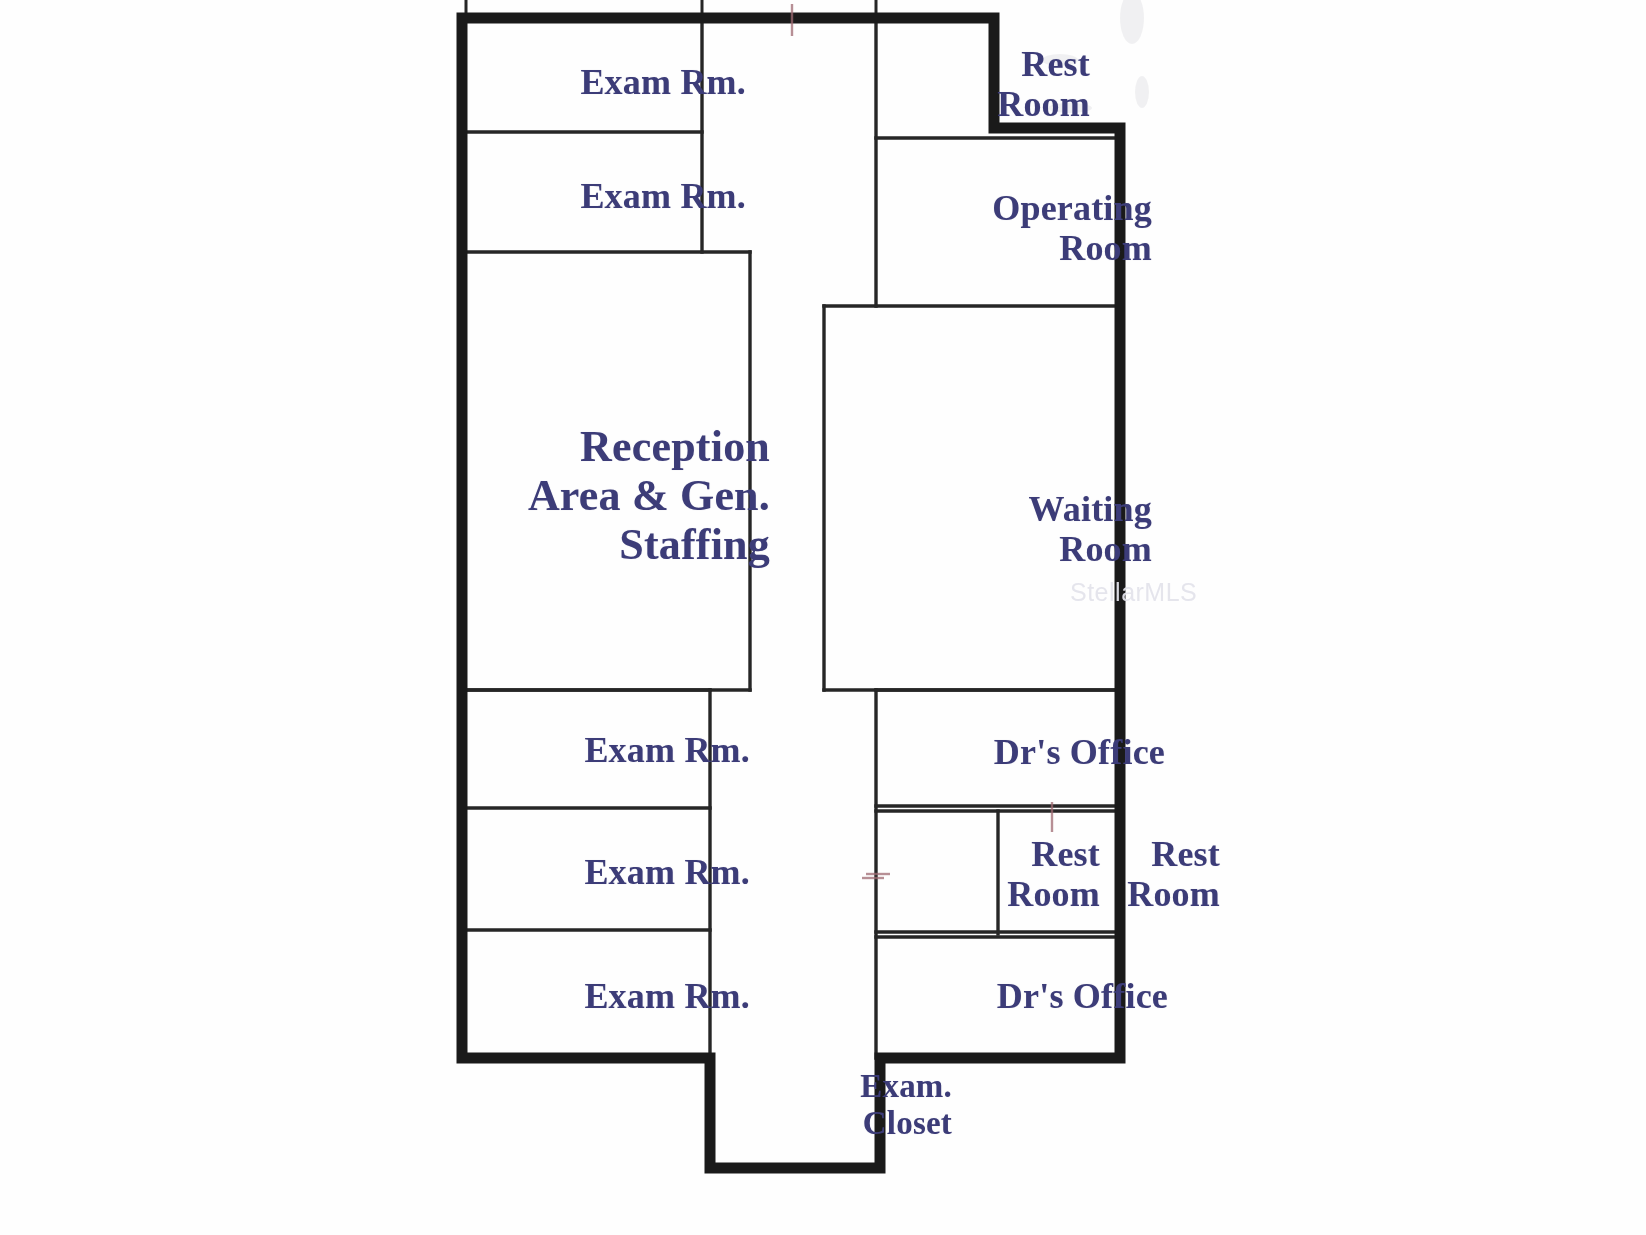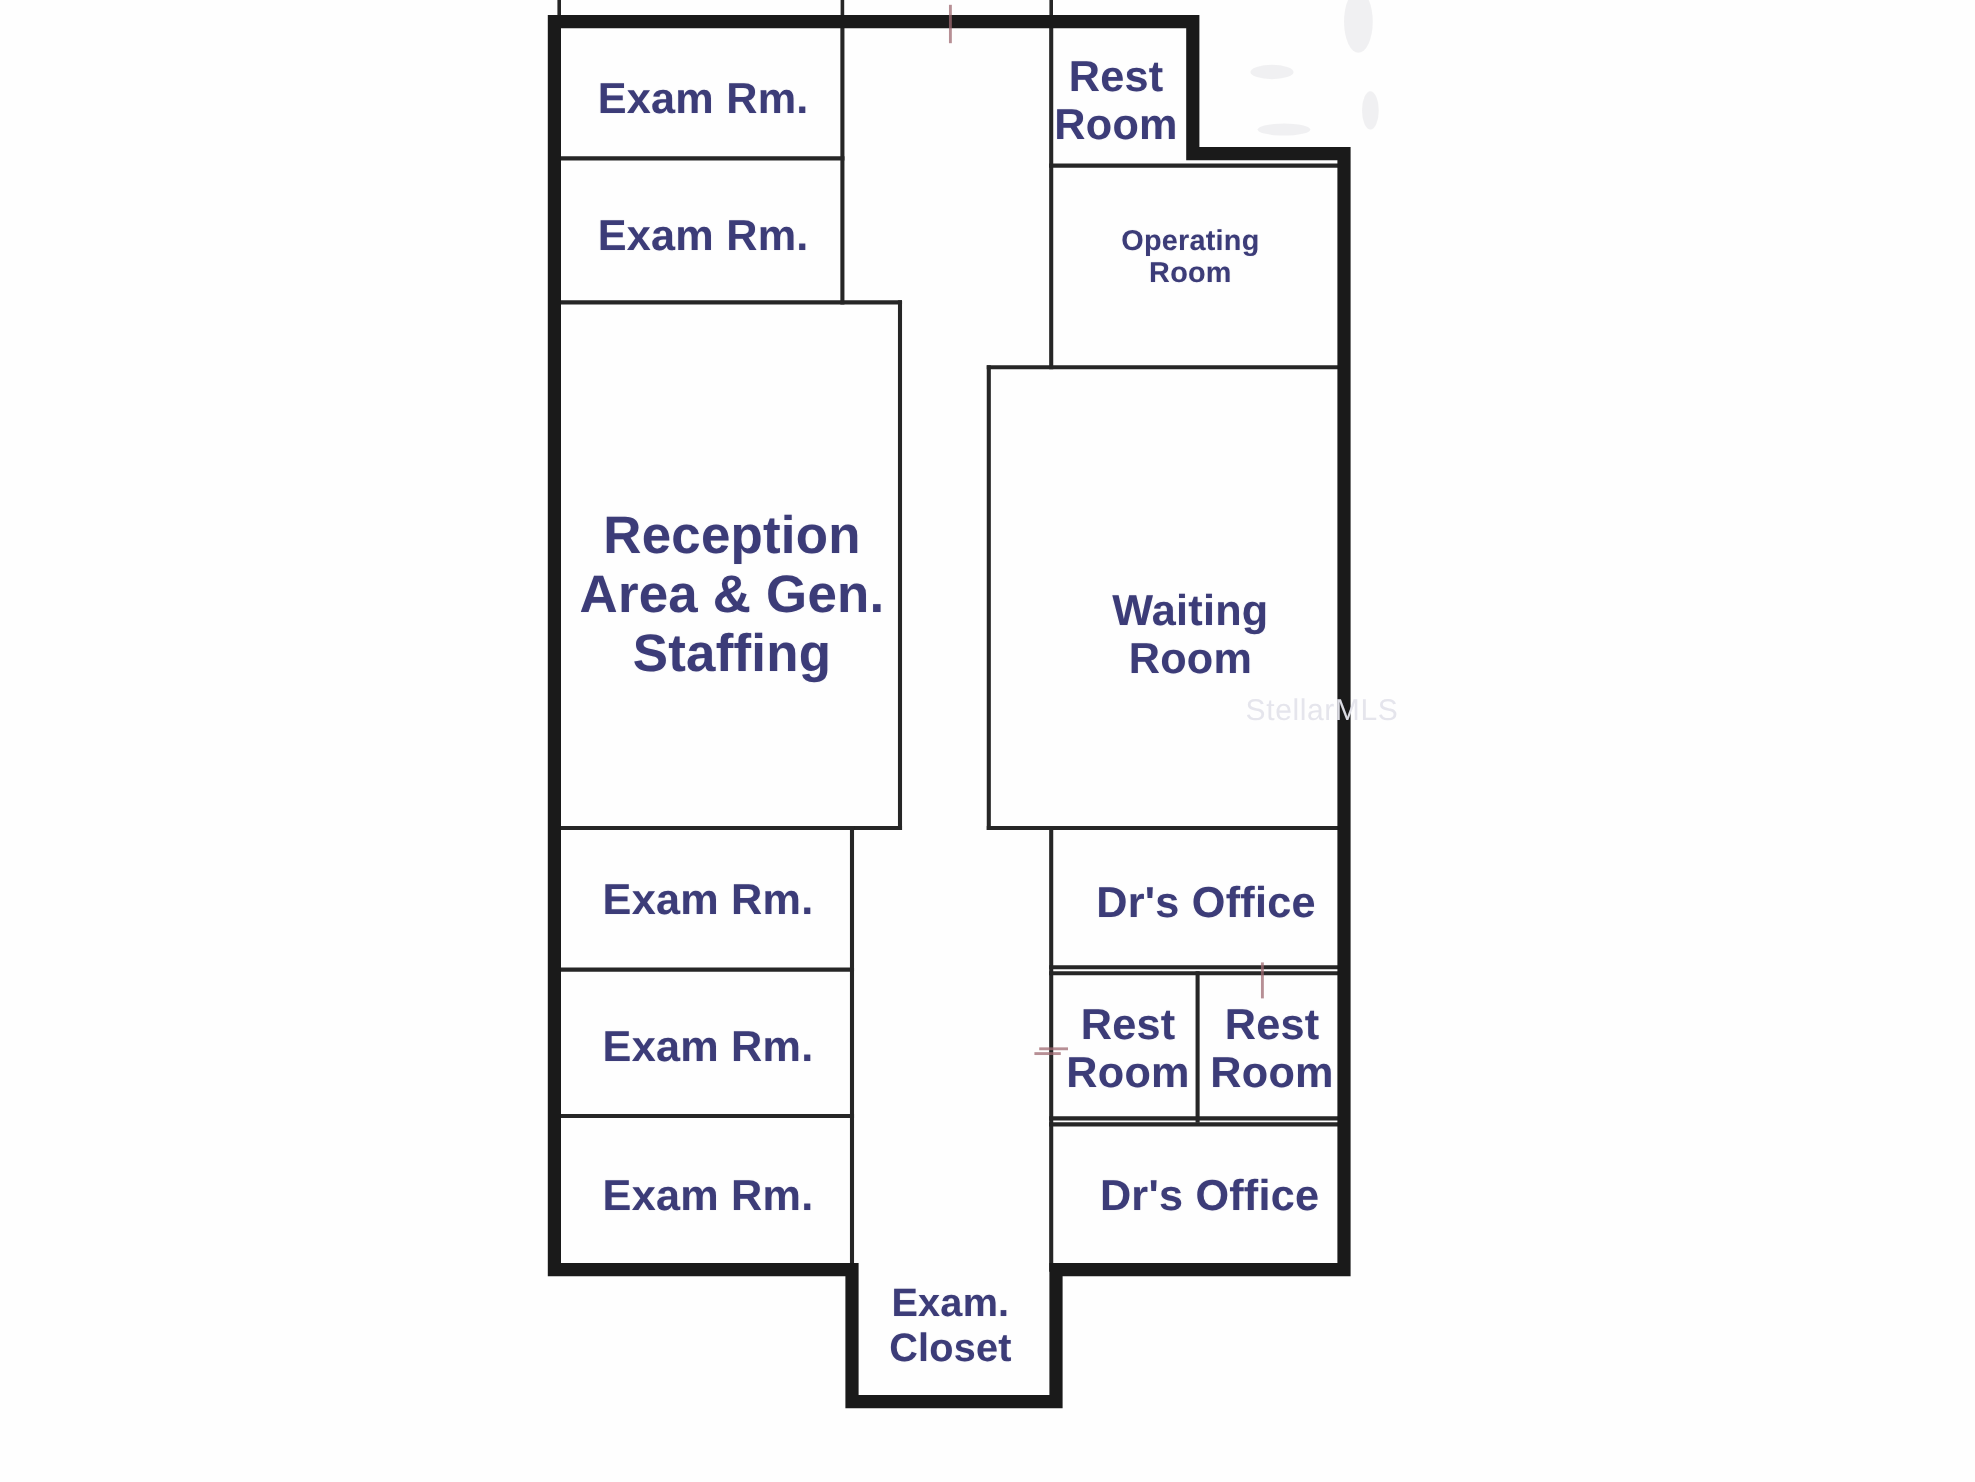--- a/index.html
+++ b/index.html
@@ -23,38 +23,39 @@
   #plan-svg {
     position: absolute;
     left: 0;
     top: 0;
     width: 1646px;
     height: 1235px;
   }
   .room-label {
     position: absolute;
     color: #3c3c78;
-    font-family: Liberation Sans, sans-serif;
+    font-family: Liberation Serif, serif;
     font-weight: bold;
-    text-align: center;
+    text-align: right;
     line-height: 1.12;
     letter-spacing: 0.2px;
     white-space: pre-line;
     pointer-events: none;
     text-shadow: 0 0 1px rgba(60,60,120,0.22);
   }
   .watermark {
     position: absolute;
     color: #e4e4ec;
     font-family: "Liberation Sans", "DejaVu Sans", sans-serif;
     font-weight: normal;
     font-size: 25px;
     letter-spacing: 0.5px;
     opacity: 0.95;
     pointer-events: none;
+    margin-left: 32px;
   }
 </style>
 </head>
 <body>
 
 <div id="floorplan-canvas">
 
   <svg id="plan-svg" viewBox="0 0 1646 1235" xmlns="http://www.w3.org/2000/svg">
 
     <g stroke="#262626" stroke-width="3.4" fill="none" stroke-linecap="square">
@@ -135,21 +136,21 @@
       <div class="room-label" style="font-size: 36px; left: 426px; top: 61.8438px; width: 320px;">Exam Rm.</div>
       <div class="room-label" style="font-size: 36px; left: 426px; top: 175.844px; width: 320px;">Exam Rm.</div>
       <div class="room-label" style="font-size: 44px; left: 450px; top: 421.531px; width: 320px;">Reception
 Area &amp; Gen.
 Staffing</div>
       <div class="room-label" style="font-size: 36px; left: 430px; top: 729.844px; width: 320px;">Exam Rm.</div>
       <div class="room-label" style="font-size: 36px; left: 430px; top: 851.844px; width: 320px;">Exam Rm.</div>
       <div class="room-label" style="font-size: 36px; left: 430px; top: 975.844px; width: 320px;">Exam Rm.</div>
       <div class="room-label" style="font-size: 36px; left: 770px; top: 43.6875px; width: 320px;">Rest
 Room</div>
-      <div class="room-label" style="font-size: 24px; left: 832px; top: 187.688px; width: 320px;">Operating
+      <div class="room-label" style="font-size: 36px; left: 832px; top: 187.688px; width: 320px;">Operating
 Room</div>
       <div class="room-label" style="font-size: 36px; left: 832px; top: 489px; width: 320px;">Waiting
 Room</div>
       <div class="room-label" style="font-size: 36px; left: 845px; top: 731.844px; width: 320px;">Dr's Office</div>
       <div class="room-label" style="font-size: 36px; left: 780px; top: 833.688px; width: 320px;">Rest
 Room</div>
       <div class="room-label" style="font-size: 36px; left: 900px; top: 833.688px; width: 320px;">Rest
 Room</div>
       <div class="room-label" style="font-size: 36px; left: 848px; top: 975.844px; width: 320px;">Dr's Office</div>
       <div class="room-label" style="font-size: 33px; left: 632px; top: 1068.05px; width: 320px;">Exam.

